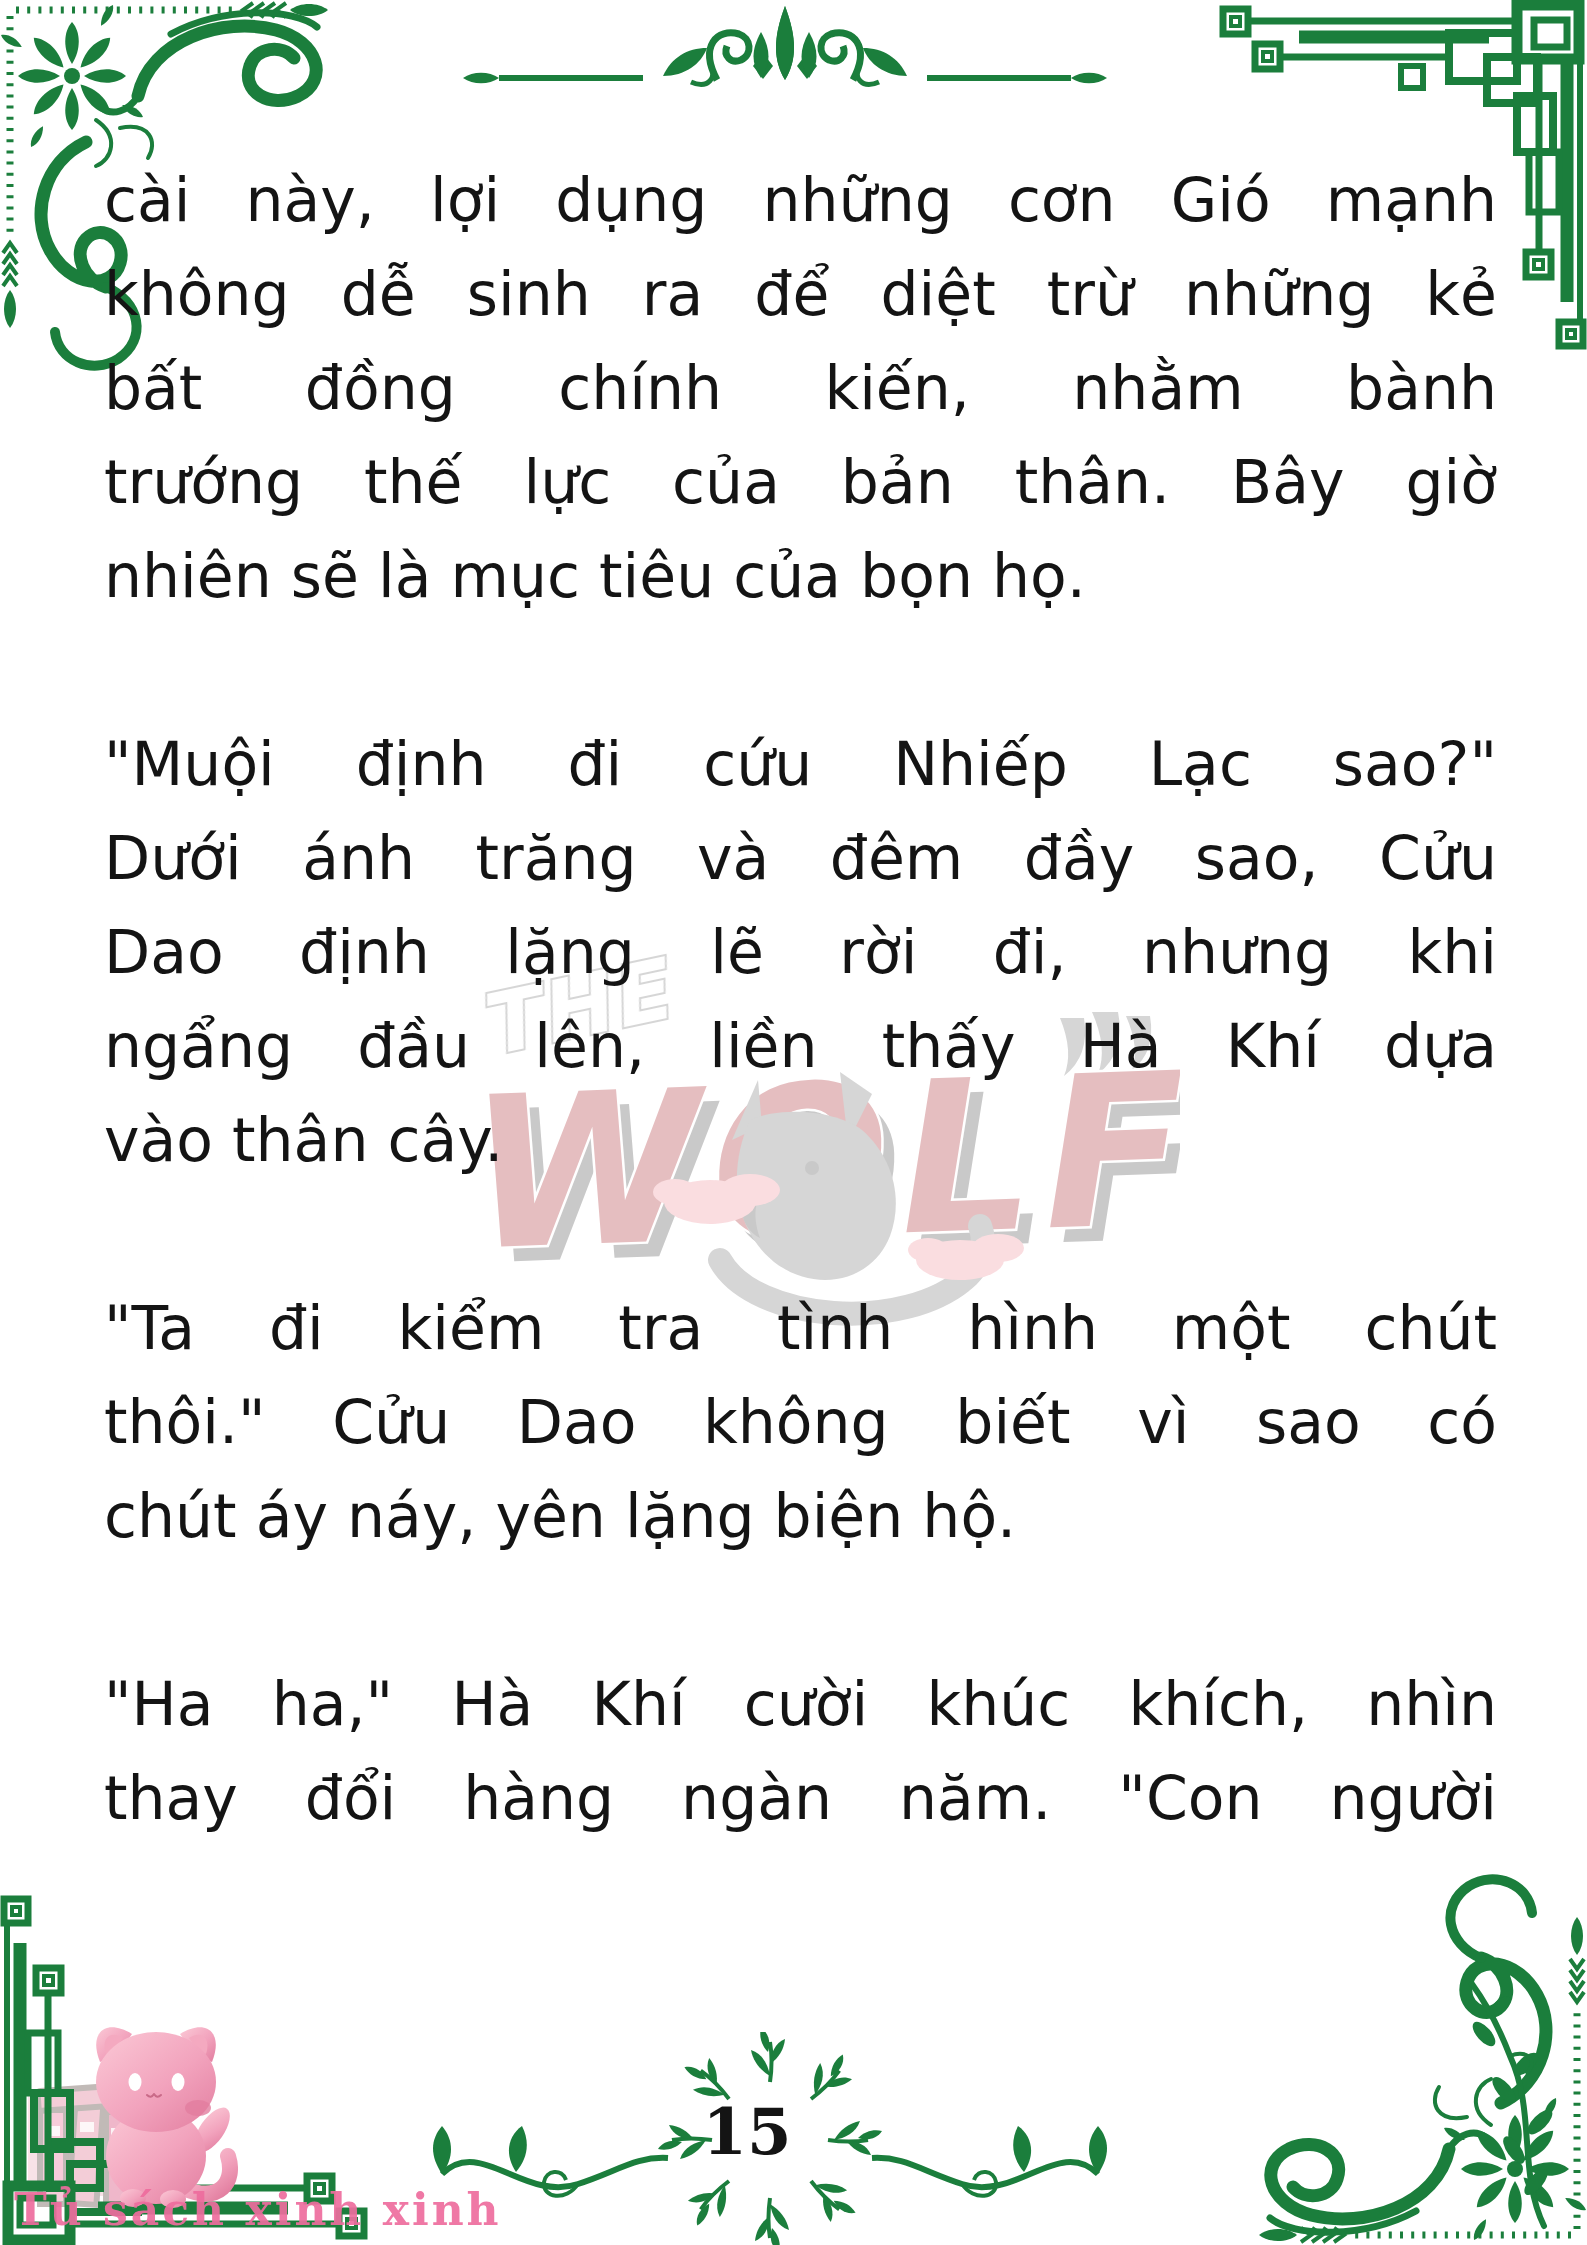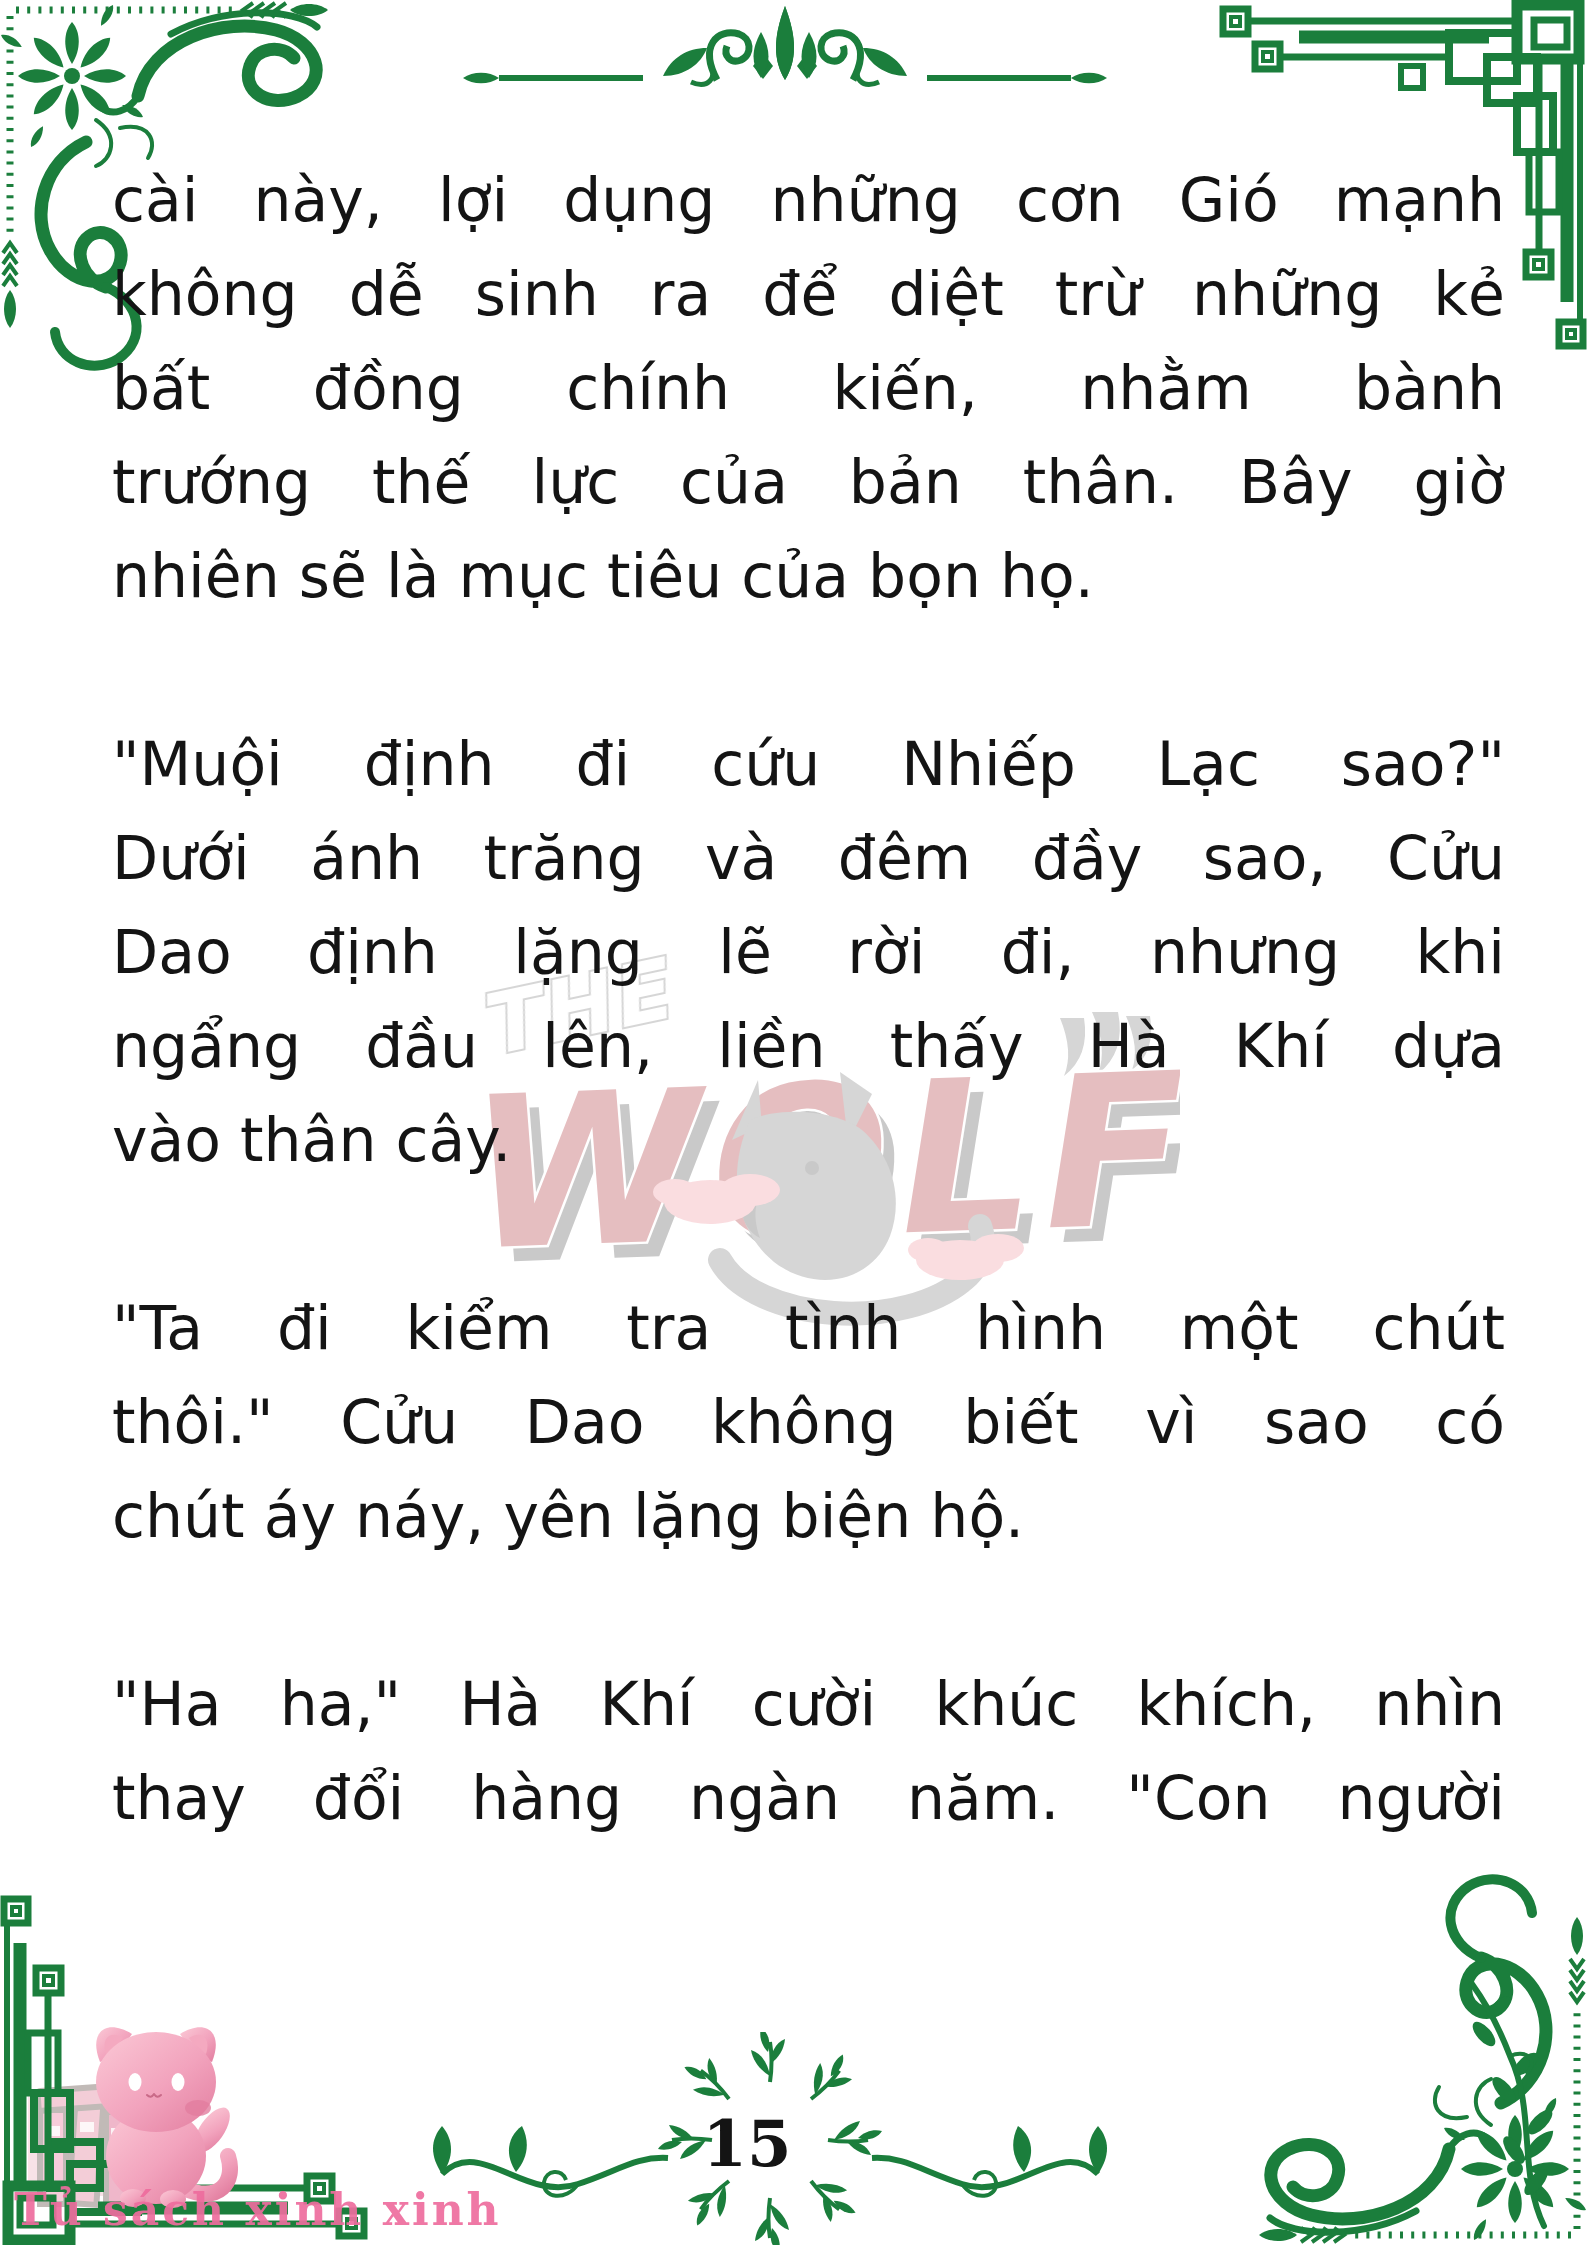--- a/index.html
+++ b/index.html
@@ -7,29 +7,29 @@
         font-family:"DejaVu Sans",sans-serif;}
   .orn{position:absolute;color:var(--ornament-green);}
   .orn.tl{left:0;top:0;z-index:1;}
   .orn.tc{left:455px;top:2px;z-index:1;}
   .orn.tr{left:1187px;top:0;z-index:1;}
   .orn.bl{left:0;top:1895px;transform:rotate(180deg);z-index:2;}
   .orn.br{left:1227px;top:1870px;transform:rotate(180deg);z-index:1;}
   .orn.vine{left:1448px;top:1972px;z-index:1;}
   .orn.wreath{left:420px;top:2032px;z-index:1;}
   #watermark{position:absolute;left:420px;top:930px;z-index:0;}
-  #text-block{position:absolute;left:112px;top:153px;width:1393px;z-index:3;
+  #text-block{position:absolute;left:104px;top:153px;width:1393px;z-index:3;
               font-size:60px;line-height:94px;color:var(--text-color);letter-spacing:0;}
   .para{margin:0 0 94px 0;}
   .para:last-child{margin-bottom:0;}
   .line{text-align:justify;white-space:normal;}
   .line.j{text-align-last:justify;}
   #page-number{position:absolute;left:662px;top:2094px;width:170px;z-index:3;
                text-align:center;font-family:"DejaVu Serif",serif;font-weight:bold;
-               font-size:64px;color:var(--text-color);margin-top:12px;}
+               font-size:64px;color:var(--text-color);}
   #books{position:absolute;left:22px;top:2082px;z-index:1;opacity:.55;}
   #cat{position:absolute;left:78px;top:2018px;z-index:3;}
   #publisher-mark{position:absolute;left:14px;top:2184px;z-index:4;
                   font-family:"DejaVu Serif",serif;font-weight:bold;
                   font-size:44px;letter-spacing:3px;color:var(--script-pink);opacity:.92;}
 </style>
 </head>
 <body>
 
 <div class="page">

